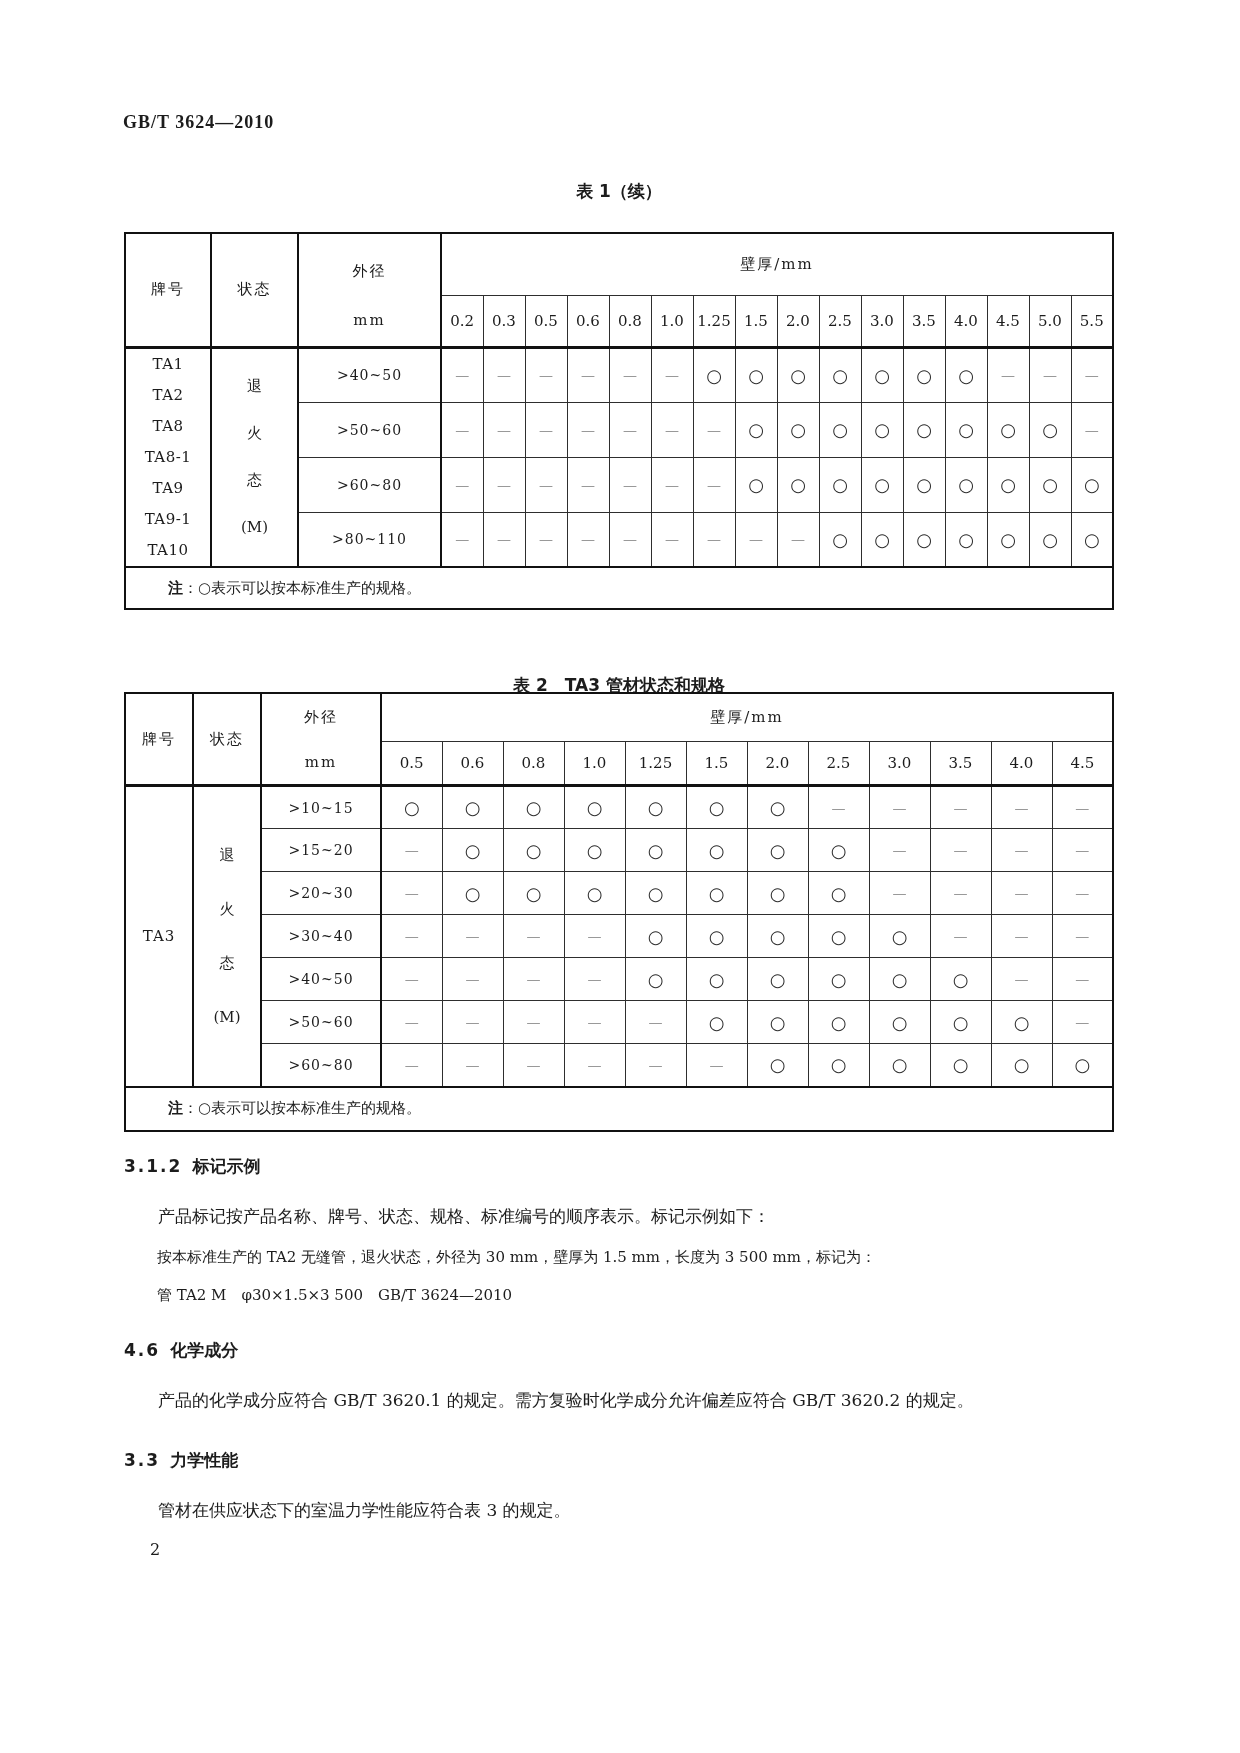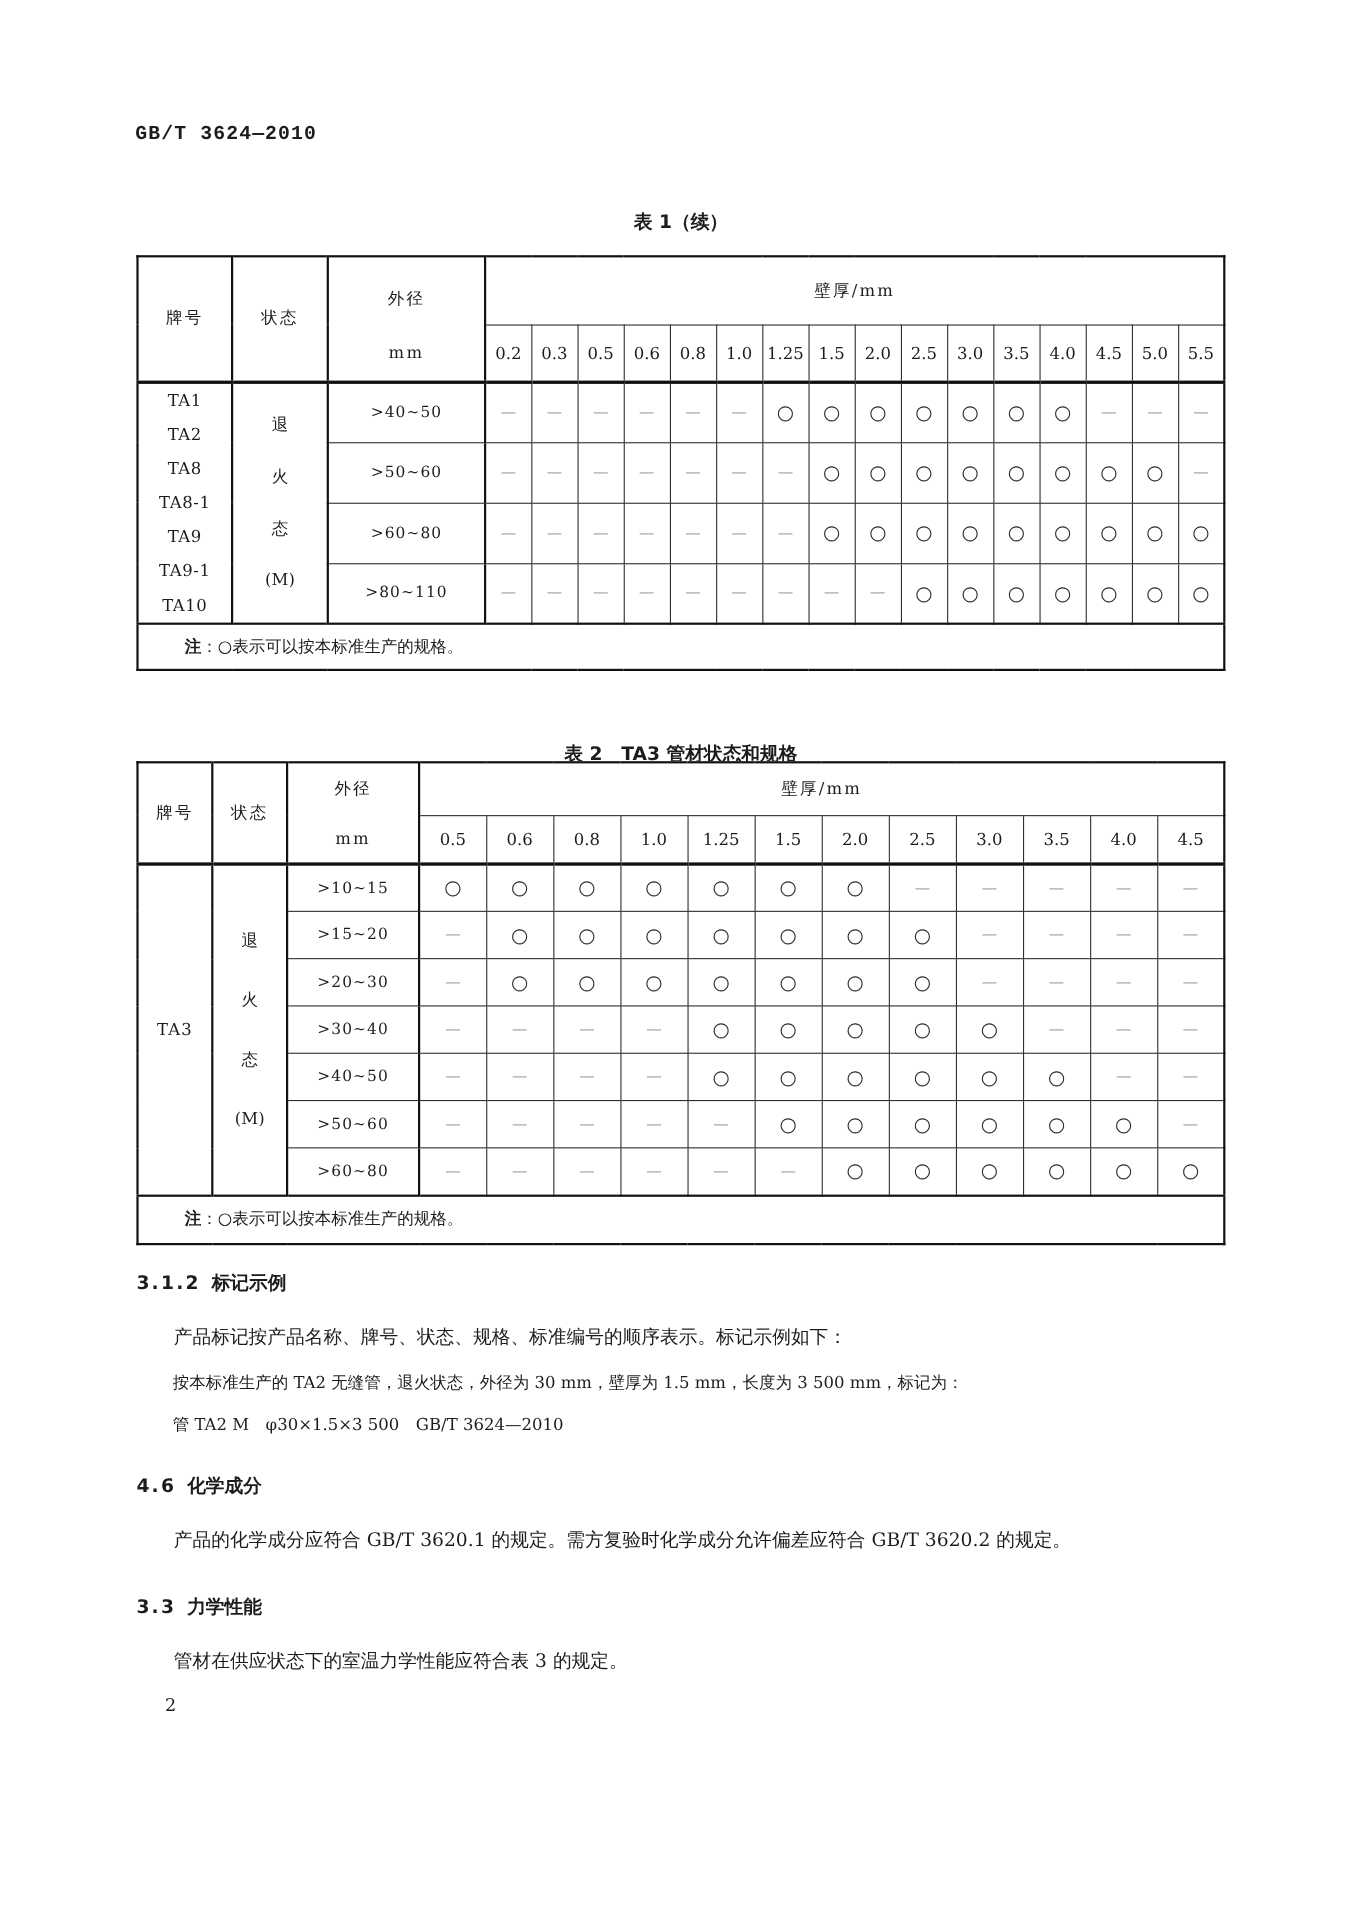--- a/index.html
+++ b/index.html
@@ -1,24 +1,24 @@
 <!DOCTYPE html>
 <html><head>
 <meta charset="utf-8">
 <style>
   html,body{margin:0;padding:0;background:#e8e8e8;}
   .page{position:relative;width:1240px;height:1753px;background:#ffffff;margin:0 auto;
         font-family:"DejaVu Serif","Liberation Serif",serif;color:#1c1c1c;overflow:hidden;}
 
-  .doc-header{position:absolute;top:112px;left:123px;font-family:Liberation Mono, monospace;
+  .doc-header{position:absolute;top:112px;left:123px;font-family:Liberation Serif, serif;
               font-weight:bold;font-size:18px;letter-spacing:1px;}
 
   .tbl-title{position:absolute;left:124px;width:990px;text-align:center;
              font-family:"DejaVu Sans","Liberation Sans",sans-serif;font-weight:bold;font-size:17px;}
-  #t1-title{top:190px;}
+  #t1-title{top:180px;}
   #t2-title{top:674px;}
 
   table.spec{position:absolute;left:124px;border-collapse:collapse;table-layout:fixed;
              background:#fff;border:2px solid #111;}
   #table1{top:232px;width:988px;}
   #table2{top:692px;width:988px;}
   table.spec th,table.spec td{border:1px solid #2e2e2e;text-align:center;vertical-align:middle;
              padding:0;font-weight:normal;overflow:hidden;}
 
   

